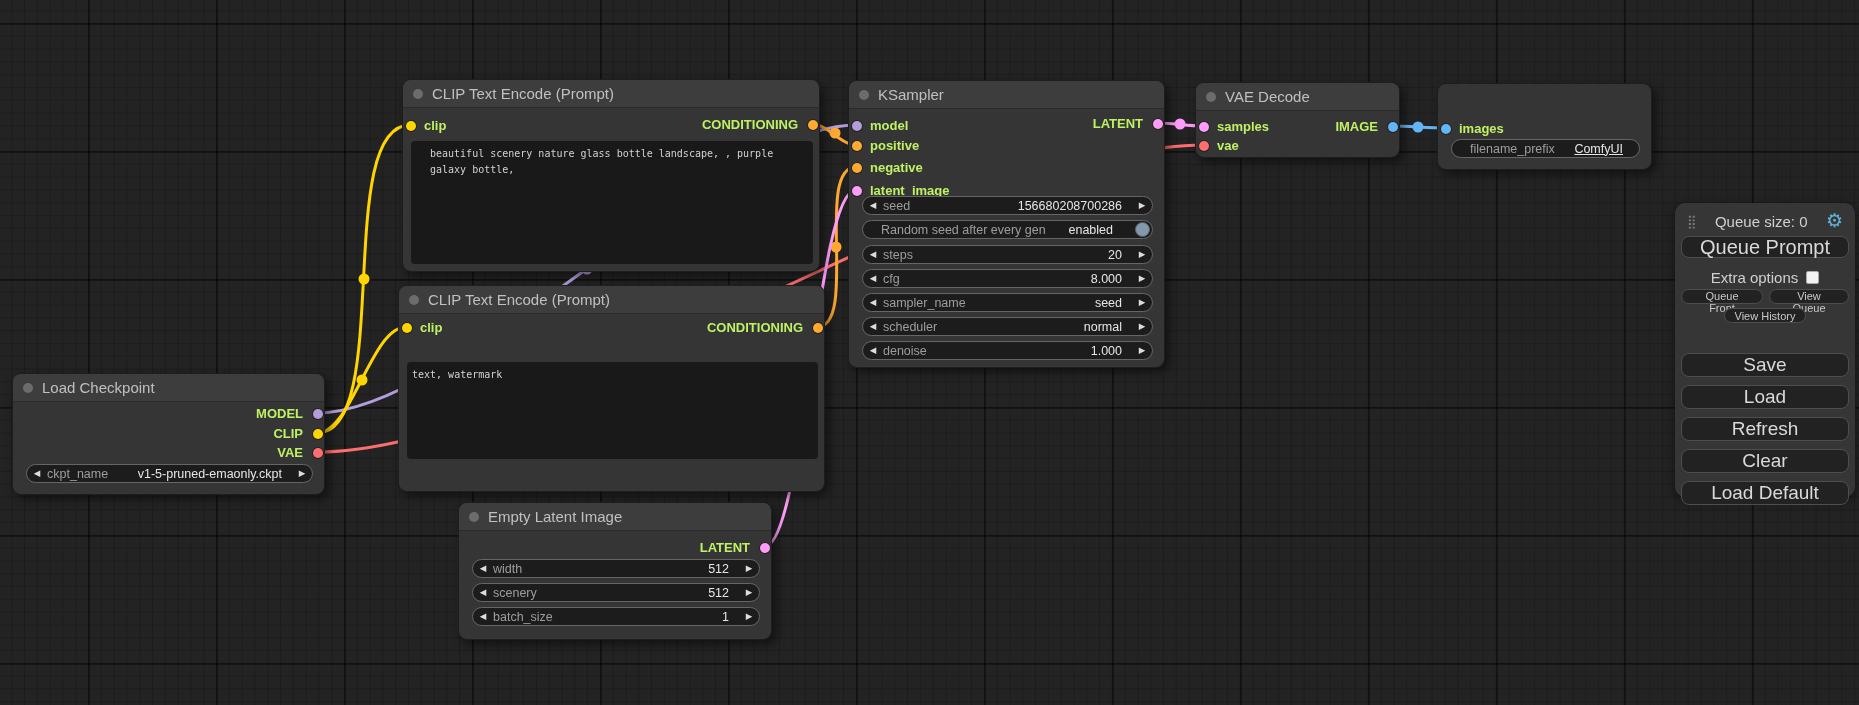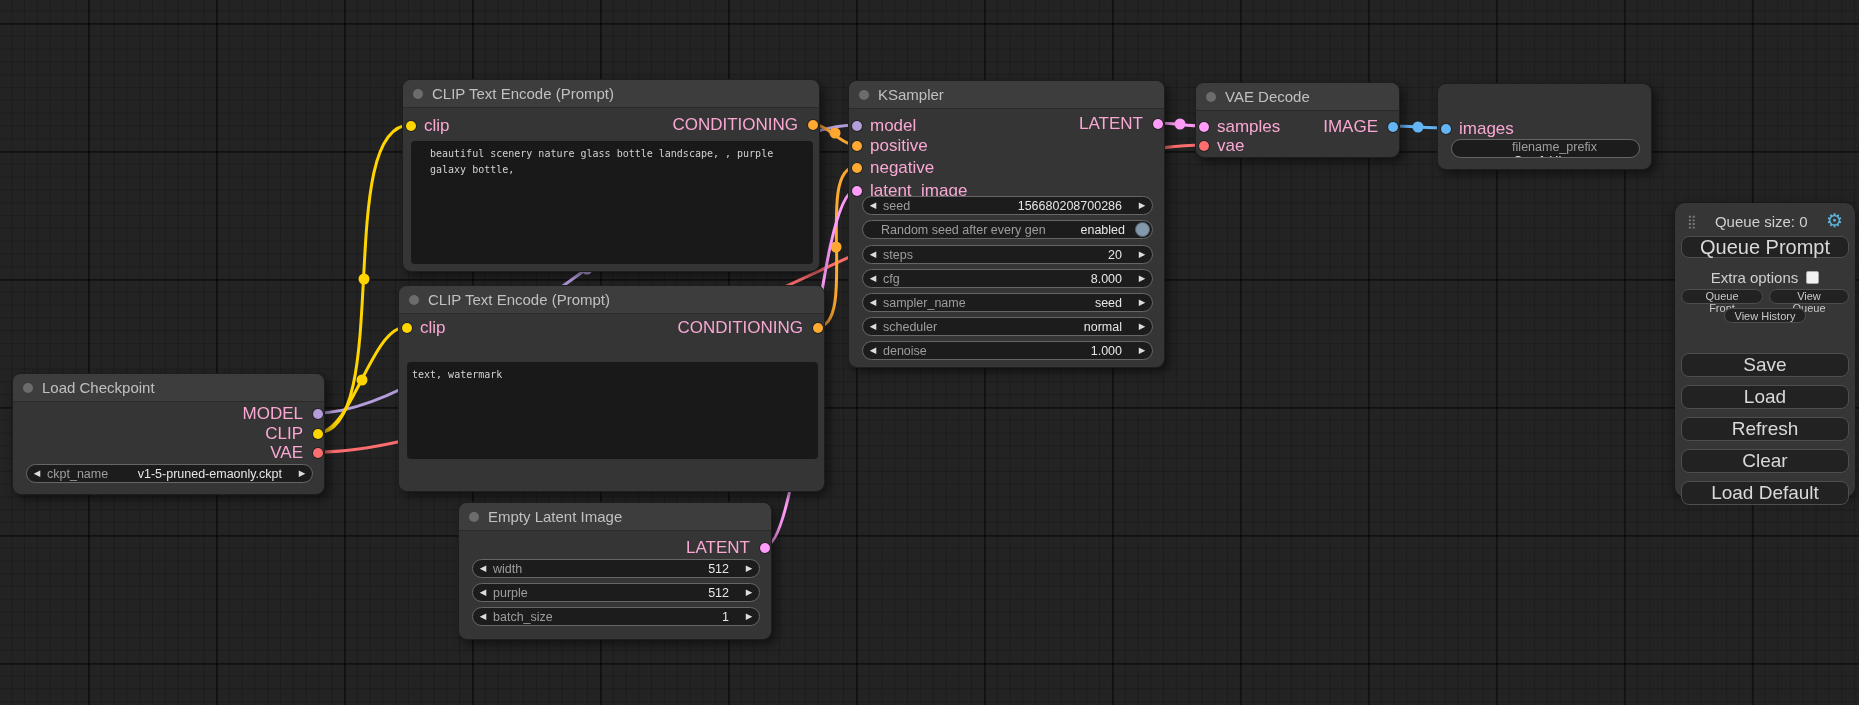--- a/index.html
+++ b/index.html
@@ -16,29 +16,29 @@
   #wires{position:absolute;left:0;top:0;z-index:1}
   #nodes{position:absolute;left:0;top:0;width:100%;height:100%;z-index:2}
   .node{position:absolute;background:#353535;border:1px solid #1e1e1e;border-radius:9px;
     box-shadow:4px 4px 10px rgba(0,0,0,.5);}
   .node-title{position:absolute;left:0;top:0;right:0;height:28px;background:#3d3d3d;
     border-radius:8px 8px 0 0;border-bottom:1px solid #2a2a2a;display:flex;align-items:center;}
   .title-dot{width:10px;height:10px;border-radius:50%;background:#6c6c6c;margin-left:10px;flex:none;}
   .title-text{margin-left:9px;font-size:15px;color:#c0c0c0;white-space:nowrap;}
   .slot-dot{position:absolute;width:10px;height:10px;border-radius:50%;
     box-shadow:0 0 0 1px rgba(0,0,0,.35);}
-  .slot-label{position:absolute;font-size:17px;color:#f9a8d4;line-height:16px;white-space:nowrap;}
+  .slot-label{position:absolute;font-size:13px;color:#bef264;line-height:16px;white-space:nowrap;font-weight:bold;}
   .slot-label.out{text-align:right;}
   .widget{position:absolute;height:19px;background:#1c1c1c;border:1px solid #666;
     border-radius:10px;display:flex;align-items:center;font-size:12.5px;overflow:hidden;}
   .warrow{width:20px;text-align:center;font-size:8.5px;color:#ddd;flex:none;line-height:17px;}
   .wlabel{color:#9e9e9e;white-space:nowrap;flex:none;}
   .wvalue{flex:1;text-align:right;color:#e6e6e6;padding-right:10px;white-space:nowrap;}
   .widget.toggle .wlabel,.widget.text .wlabel{padding-left:18px;}
-  .widget.toggle .wvalue{padding-right:10px;}
+  .widget.toggle .wvalue{padding-right:22px;}
   .widget.text .wvalue{padding-right:16px;text-decoration:underline;}
   .wknob{width:15px;height:15px;border-radius:50%;background:#8398ab;border:1px solid #55636f;
     flex:none;margin-right:2px;}
   .node-textarea{position:absolute;background:#191919;border-radius:4px;color:#d2d2d2;
     font-family:"DejaVu Sans Mono",monospace;font-size:10px;line-height:16px;
     padding:5px 5px;white-space:pre-wrap;word-break:break-word;overflow:hidden;}
   
   .queue-panel{position:absolute;left:1675px;top:203px;width:180px;height:294px;z-index:3;
     background:#363636;border-radius:10px;box-shadow:0 3px 12px rgba(0,0,0,.5);
     display:flex;flex-direction:column;align-items:center;padding:9px 6px 0 6px;}
@@ -132,21 +132,21 @@
         <span class="slot-dot" style="left: 301px; top: 40px; background: rgb(255, 156, 249);"></span>
         <span class="slot-label out" style="right: 21px; top: 37px;">LATENT</span>
         <div class="widget combo" style="left: 13px; top: 56px; width: 288px;">
           <span class="warrow">◀</span>
           <span class="wlabel">width</span>
           <span class="wvalue">512</span>
           <span class="warrow">▶</span>
         </div>
         <div class="widget combo" style="left: 13px; top: 80px; width: 288px;">
           <span class="warrow">◀</span>
-          <span class="wlabel">purple</span>
+          <span class="wlabel">scenery</span>
           <span class="wvalue">512</span>
           <span class="warrow">▶</span>
         </div>
         <div class="widget combo" style="left: 13px; top: 104px; width: 288px;">
           <span class="warrow">◀</span>
           <span class="wlabel">batch_size</span>
           <span class="wvalue">1</span>
           <span class="warrow">▶</span>
         </div>
       </div>
@@ -215,21 +215,21 @@
         <span class="slot-dot" style="left: 3px; top: 39px; background: rgb(255, 156, 249);"></span>
         <span class="slot-label in" style="left: 21px; top: 36px;">samples</span>
         <span class="slot-dot" style="left: 3px; top: 58px; background: rgb(255, 110, 110);"></span>
         <span class="slot-label in" style="left: 21px; top: 55px;">vae</span>
         <span class="slot-dot" style="left: 192px; top: 39px; background: rgb(100, 181, 246);"></span>
         <span class="slot-label out" style="right: 21px; top: 36px;">IMAGE</span>
       </div>
       <div class="node" style="left: 1437px; top: 83px; width: 215px; height: 87px;">
         <span class="slot-dot" style="left: 3px; top: 40px; background: rgb(100, 181, 246);"></span>
         <span class="slot-label in" style="left: 21px; top: 37px;">images</span>
-        <div class="widget text" style="left: 13px; top: 55px; width: 189px; flex-direction: column;">
+        <div class="widget text" style="left: 13px; top: 55px; width: 189px;">
           <span class="wlabel">filename_prefix</span>
           <span class="wvalue">ComfyUI</span>
         </div>
       </div>
     </div>
 
   <div class="queue-panel">
     <div class="qp-header">
       <span class="qp-drag">⣿</span>
       <span class="qp-title">Queue size: 0</span>

